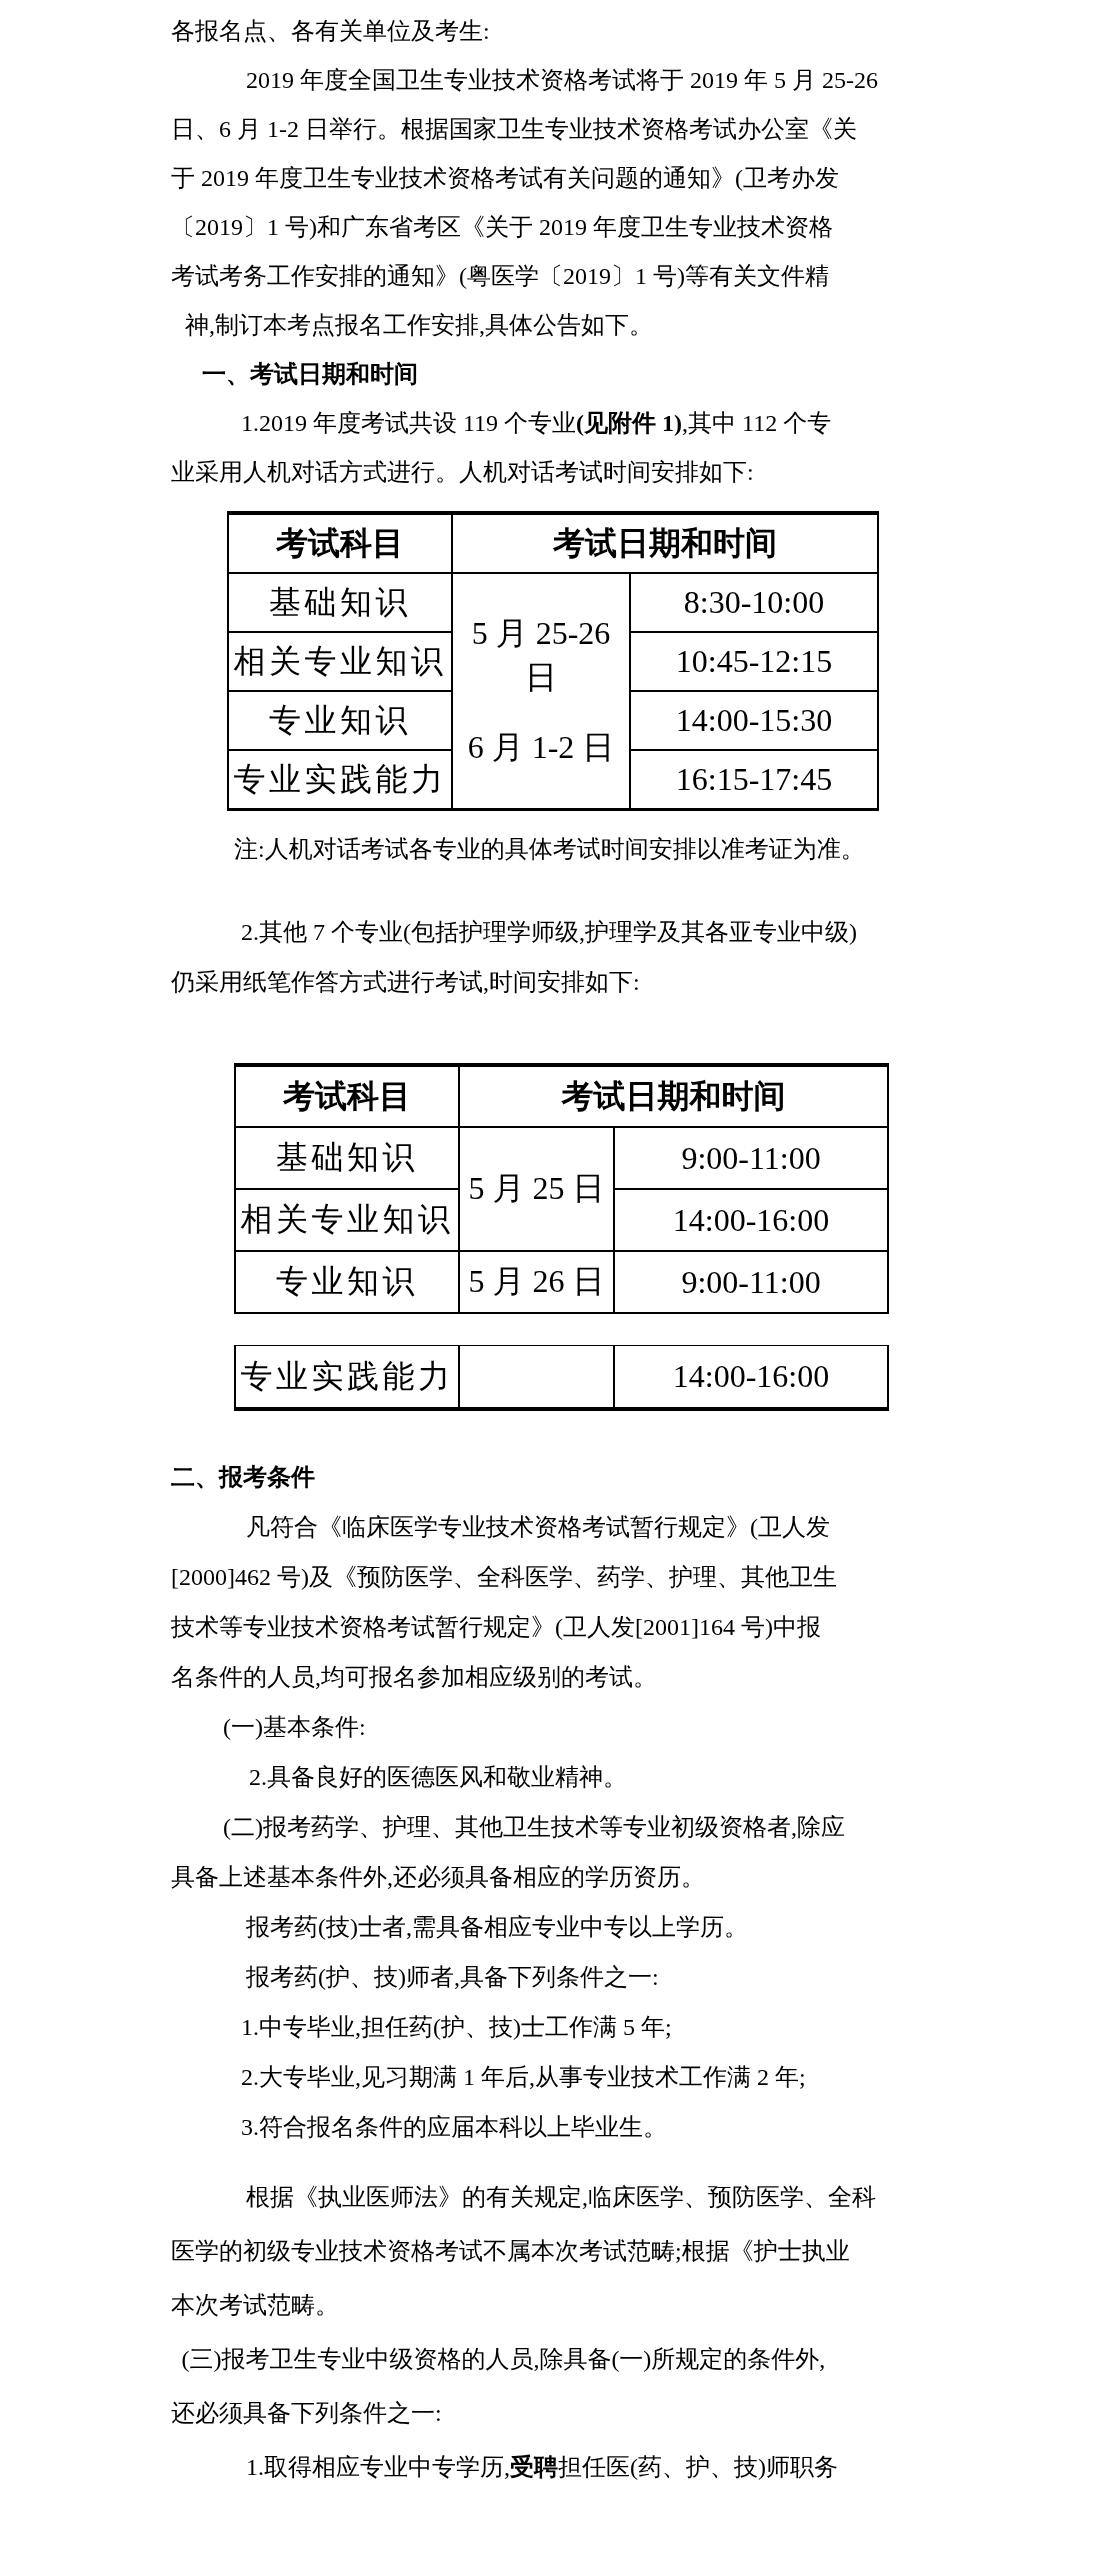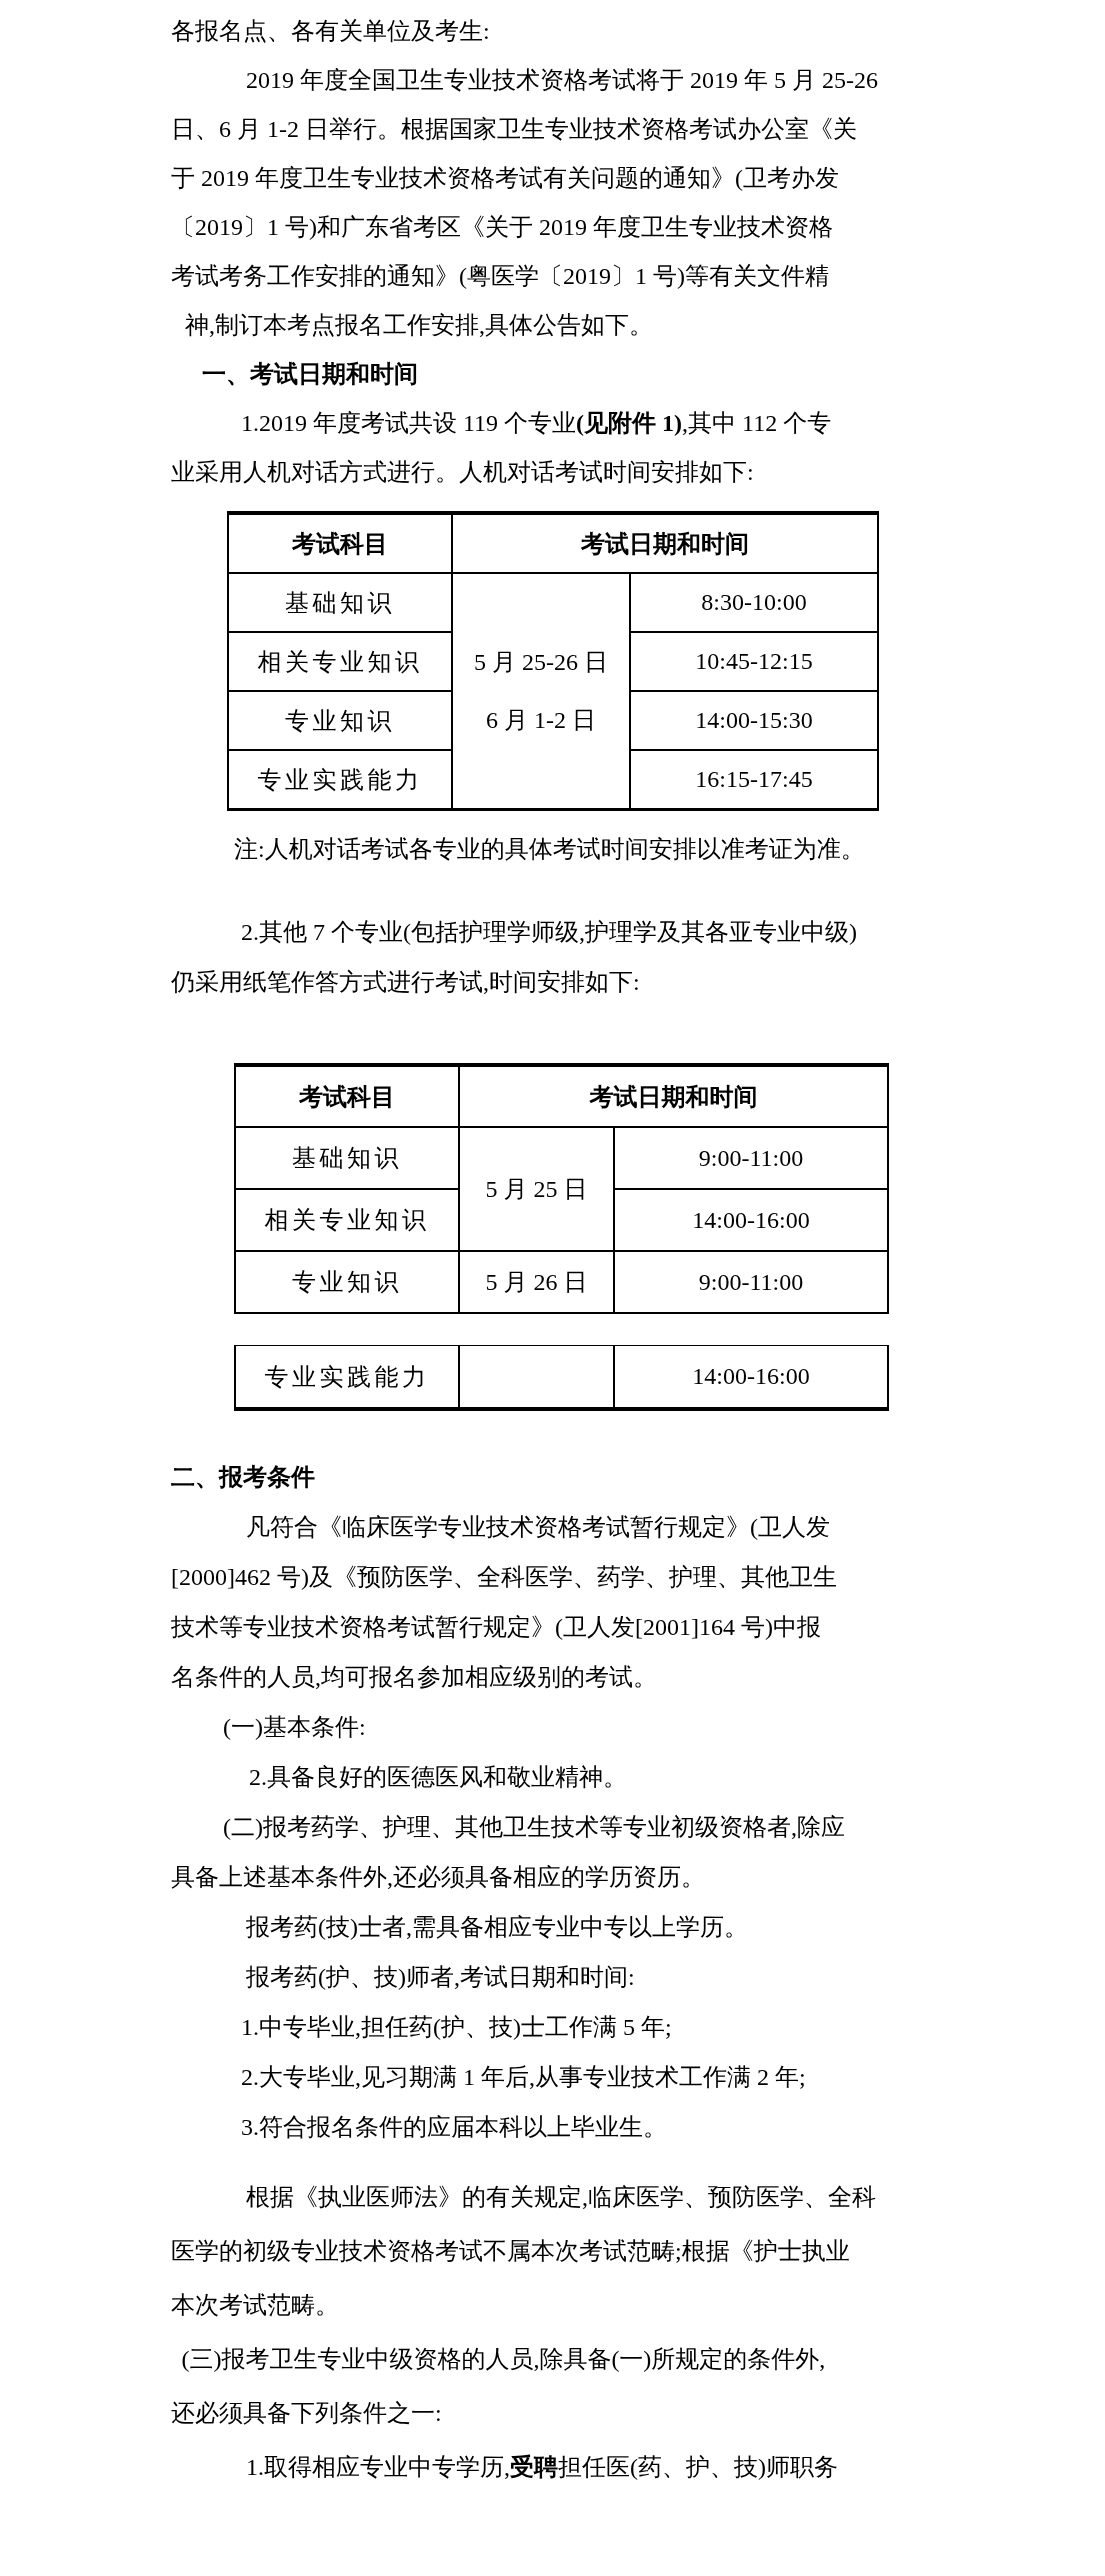--- a/index.html
+++ b/index.html
@@ -7,21 +7,21 @@
     width:1105px; height:2576px; overflow:hidden;
     background:#ffffff; color:#000000;
     font-family:"Liberation Serif","DejaVu Serif",serif;
   }
   #doc { padding:0 139px 0 171px; font-size:24px; }
   .block { }
   .line { white-space:nowrap; }
   .b { font-weight:bold; }
   .tblwrap { display:inline-block; border-style:solid; border-color:#000; }
   table { border-collapse:collapse; table-layout:fixed; }
-  th,td { padding:0; text-align:center; vertical-align:middle; font-weight:normal; font-size:24px; }
+  th,td { padding:0; text-align:center; vertical-align:middle; font-weight:normal; font-size:32px; }
   th.hcell { font-weight:bold; }
   .cell-subject { letter-spacing:3.5px; }
   .br { border-right:2.1px solid #000; }
   .bb { border-bottom:2.8px solid #000; }
   .date-line + .date-line { margin-top:26.5px; }
 </style>
 </head>
 <body>
 
 <div id="doc">
@@ -130,21 +130,21 @@
       <div class="line" style="line-height: 50px; "><span class="b">二、报考条件</span></div>
       <div class="line" style="line-height: 50px; margin-left: 75px;"><span>凡符合《临床医学专业技术资格考试暂行规定》(卫人发</span></div>
       <div class="line" style="line-height: 50px; margin-left: 0px;"><span>[2000]462 号)及《预防医学、全科医学、药学、护理、其他卫生</span></div>
       <div class="line" style="line-height: 50px; margin-left: 0px;"><span>技术等专业技术资格考试暂行规定》(卫人发[2001]164 号)中报</span></div>
       <div class="line" style="line-height: 50px; margin-left: 0px;"><span>名条件的人员,均可报名参加相应级别的考试。</span></div>
       <div class="line" style="line-height: 50px; margin-left: 52px;"><span>(一)基本条件:</span></div>
       <div class="line" style="line-height: 50px; margin-left: 78px;"><span>2.具备良好的医德医风和敬业精神。</span></div>
       <div class="line" style="line-height: 50px; margin-left: 52px;"><span>(二)报考药学、护理、其他卫生技术等专业初级资格者,除应</span></div>
       <div class="line" style="line-height: 50px; margin-left: 0px;"><span>具备上述基本条件外,还必须具备相应的学历资历。</span></div>
       <div class="line" style="line-height: 50px; margin-left: 75px;"><span>报考药(技)士者,需具备相应专业中专以上学历。</span></div>
-      <div class="line" style="line-height: 50px; margin-left: 75px;"><span>报考药(护、技)师者,考试日期和时间:</span></div>
+      <div class="line" style="line-height: 50px; margin-left: 75px;"><span>报考药(护、技)师者,具备下列条件之一:</span></div>
       <div class="line" style="line-height: 50px; margin-left: 70px;"><span>1.中专毕业,担任药(护、技)士工作满 5 年;</span></div>
       <div class="line" style="line-height: 50px; margin-left: 70px;"><span>2.大专毕业,见习期满 1 年后,从事专业技术工作满 2 年;</span></div>
       <div class="line" style="line-height: 50px; margin-left: 70px;"><span>3.符合报名条件的应届本科以上毕业生。</span></div>
     </div>
     <div class="block" style="margin-top: 18px;">
       <div class="line" style="line-height: 54px; margin-left: 75px;"><span>根据《执业医师法》的有关规定,临床医学、预防医学、全科</span></div>
       <div class="line" style="line-height: 54px; margin-left: 0px;"><span>医学的初级专业技术资格考试不属本次考试范畴;根据《护士执业</span></div>
       <div class="line" style="line-height: 54px; margin-left: 0px;"><span>本次考试范畴。</span></div>
       <div class="line" style="line-height: 54px; margin-left: 10.4px;"><span>(三)报考卫生专业中级资格的人员,除具备(一)所规定的条件外,</span></div>
       <div class="line" style="line-height: 54px; margin-left: 0px;"><span>还必须具备下列条件之一:</span></div>

